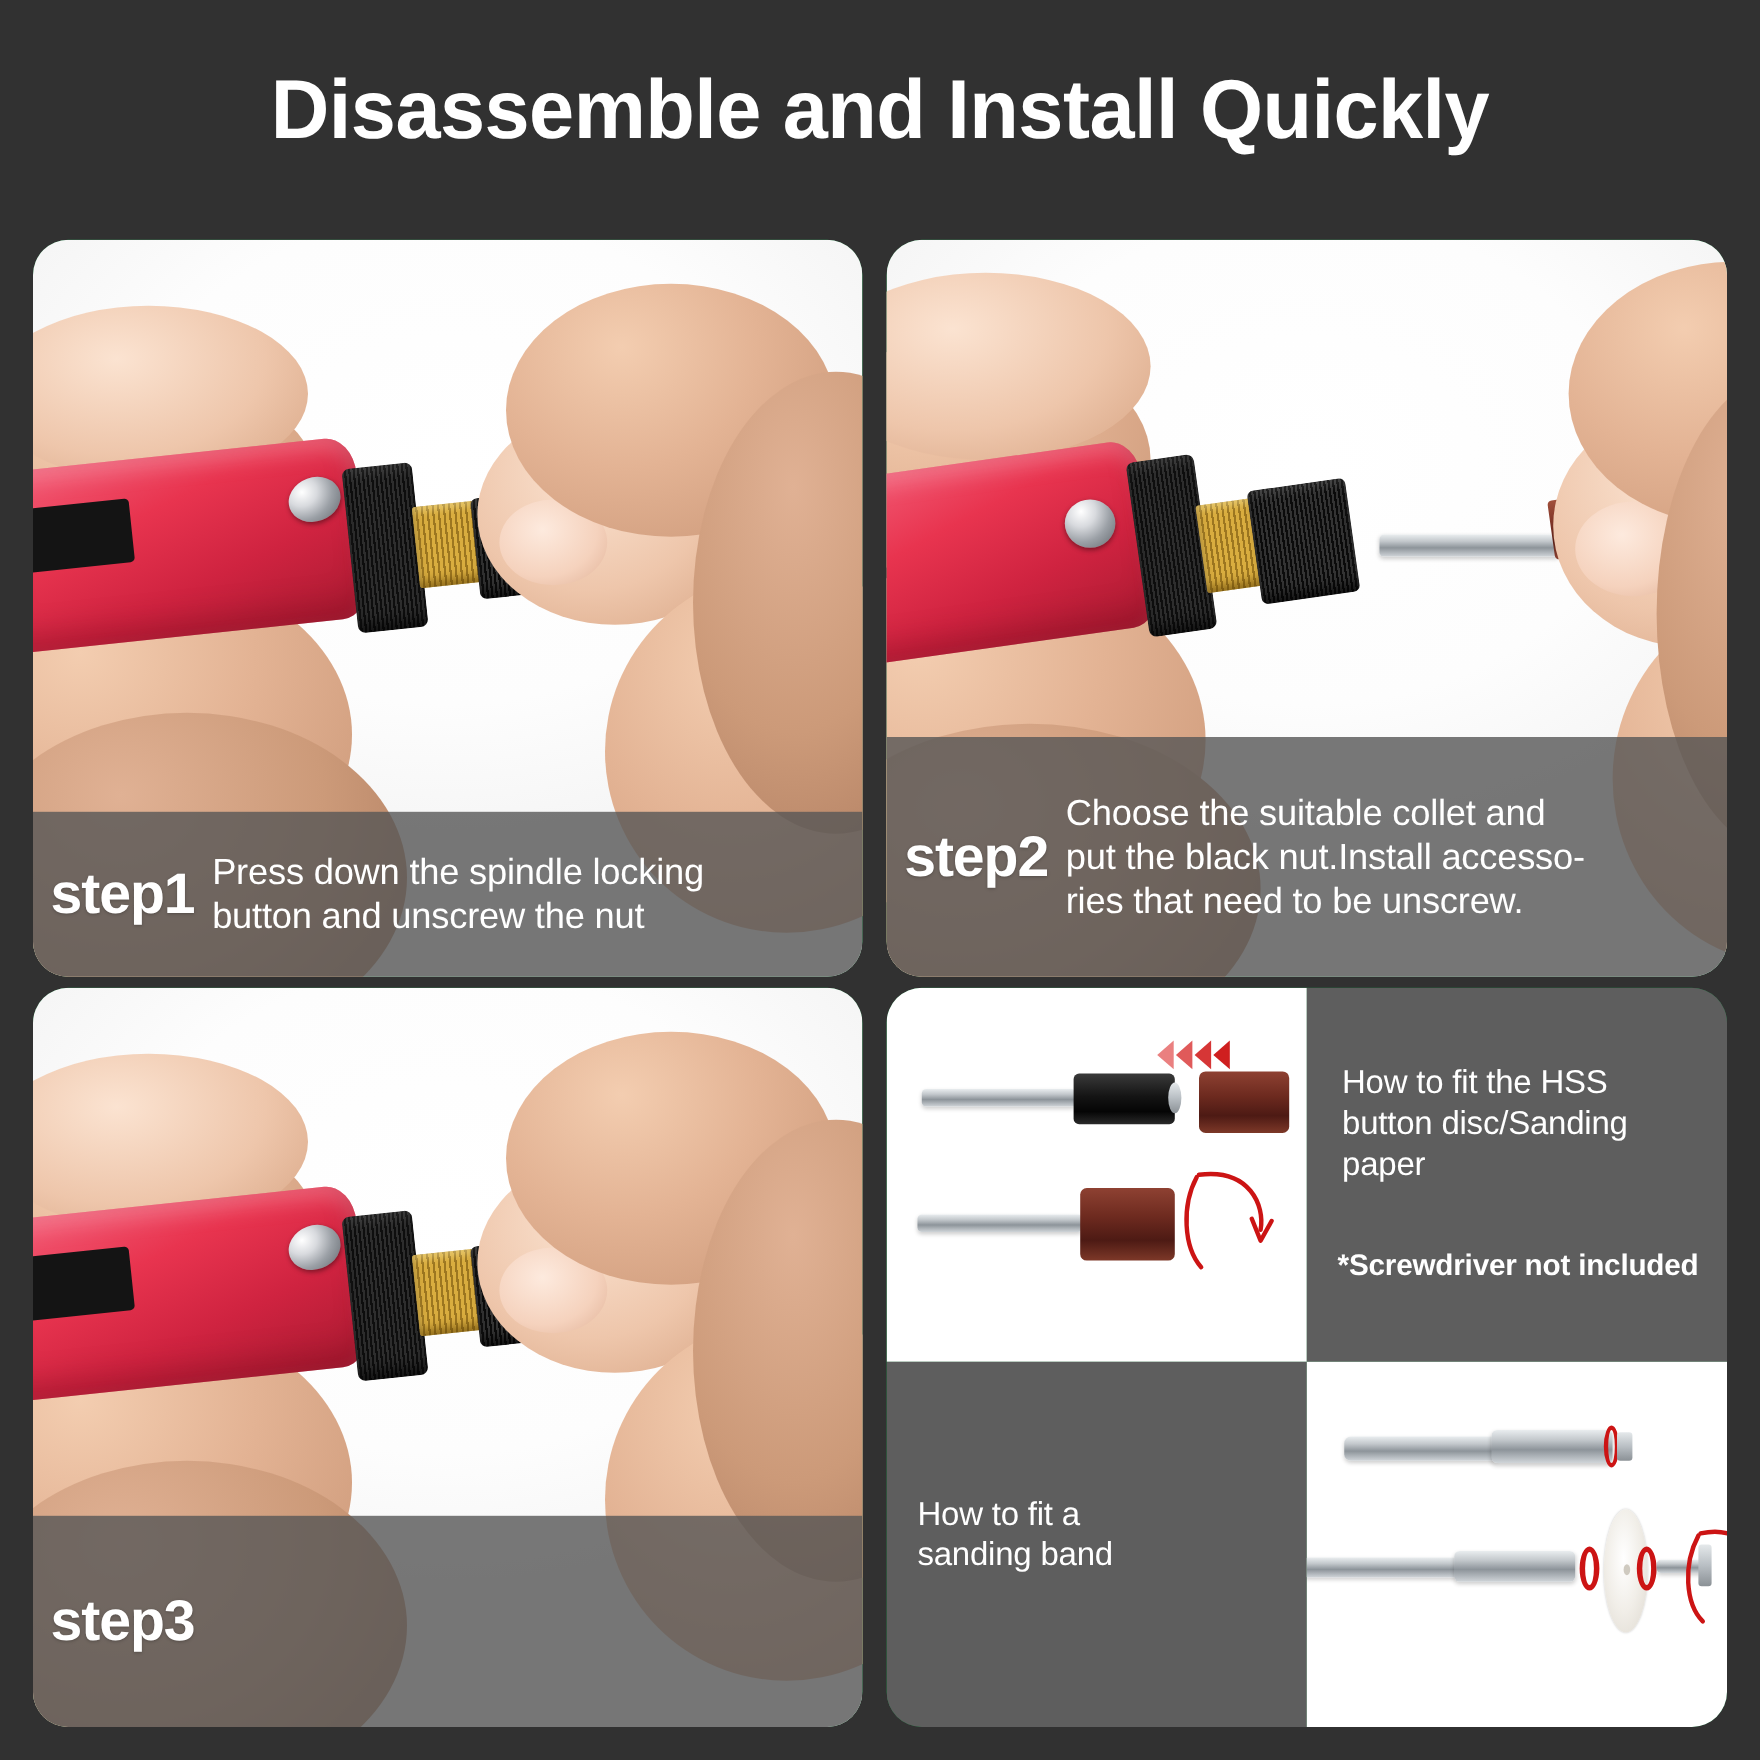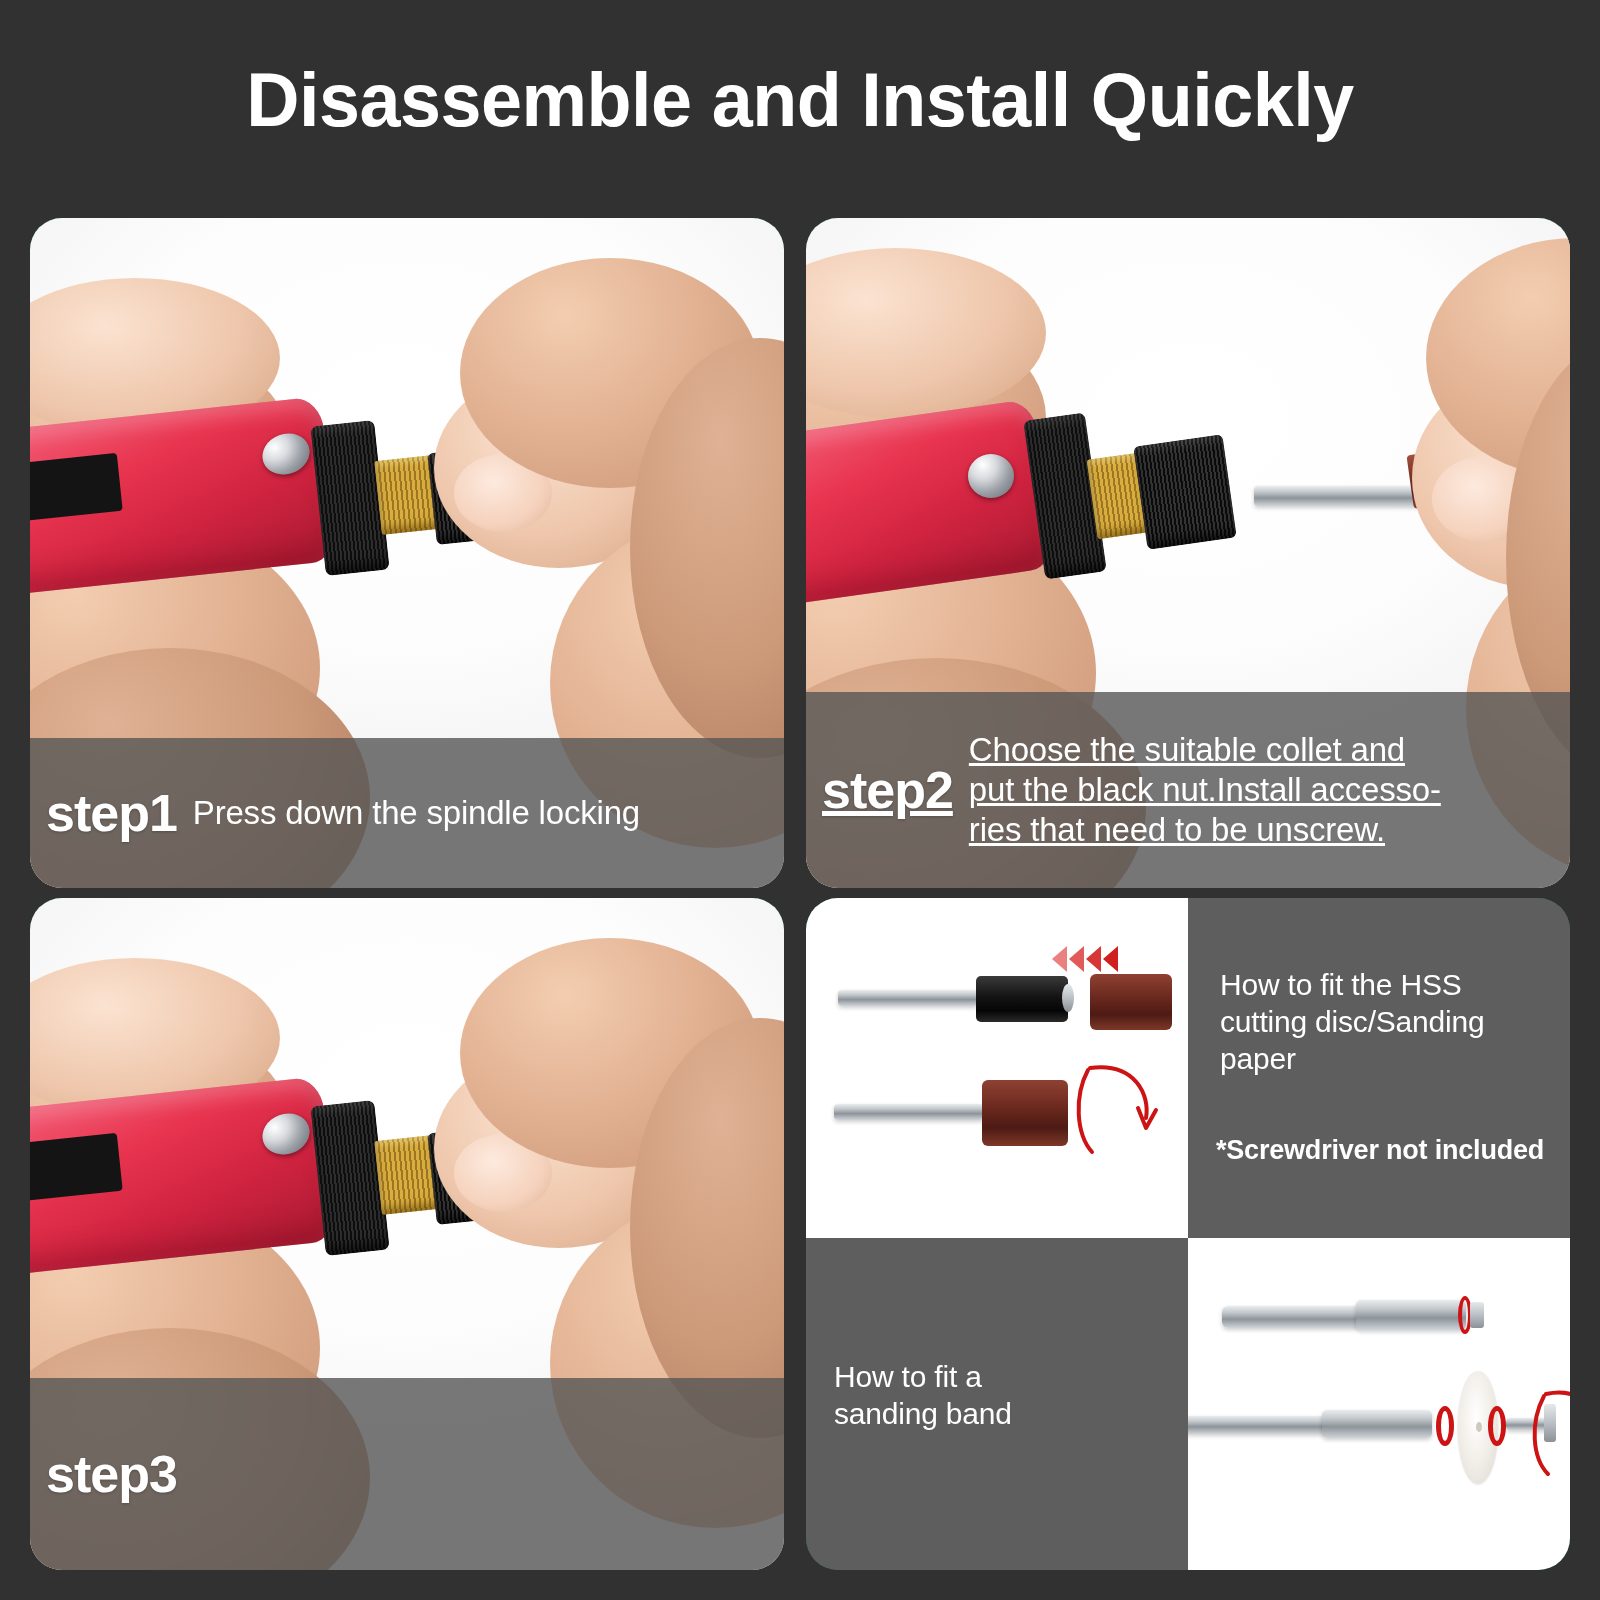--- a/index.html
+++ b/index.html
@@ -130,21 +130,21 @@
   .caption {
     position: absolute;
     left: 0; right: 0; bottom: 0;
     background: rgba(86,86,86,0.80);
     display: flex;
     align-items: center;
     padding: 0 14px 0 16px;
     color: #ffffff;
   }
   #panel-step1 .caption { height: 150px; }
-  #panel-step2 .caption { height: 196px; text-decoration: underline; }
+  #panel-step2 .caption { height: 218px; }
   #panel-step3 .caption { height: 192px; }
 
   .step-num {
     font-size: 52px;
     font-weight: bold;
     letter-spacing: -1px;
     white-space: nowrap;
     flex: 0 0 auto;
     margin-right: 16px;
     text-shadow: 0 1px 3px rgba(0,0,0,.25);
@@ -235,20 +235,21 @@
       <div class="finger light" style="left:404px; top:150px; width:250px; height:200px;"></div>
       <div class="nail" style="left:424px; top:236px; width:98px; height:78px;"></div>
       <div class="finger" style="left:430px; top:40px; width:300px; height:230px;"></div>
       <div class="finger" style="left:520px; top:300px; width:330px; height:330px;"></div>
       <div class="finger dark" style="left:600px; top:120px; width:260px; height:420px;"></div>
     </div>
     <div class="caption">
       <div class="step-num">step1</div>
       <div class="step-text">
         <div>Press down the spindle locking</div>
+        <div>button and unscrew the nut</div>
       </div>
     </div>
   </div>
 
   <div class="panel" id="panel-step2">
     <div class="photo">
 
       <div class="finger" style="left:-90px; top:90px; width:330px; height:220px;"></div>
       <div class="finger light" style="left:-60px; top:30px; width:300px; height:170px;"></div>
       <div class="finger" style="left:-110px; top:290px; width:400px; height:330px;"></div>
@@ -327,21 +328,21 @@
       <svg class="arrow" style="left:264px; top:158px;" width="110" height="110" viewBox="0 0 110 110">
         <path d="M20 12 C 66 6, 80 40, 76 62" stroke="#cc1414" stroke-width="4" fill="none" stroke-linecap="round"></path>
         <path d="M68 52 L76 72 L86 54" stroke="#cc1414" stroke-width="4" fill="none" stroke-linecap="round" stroke-linejoin="round"></path>
         <path d="M18 14 C 4 40, 6 78, 22 96" stroke="#cc1414" stroke-width="4" fill="none" stroke-linecap="round"></path>
       </svg>
     </div>
 
     <div class="quad" id="quad-tr">
       <div class="quad-text" id="hss-heading">
         <div>How to fit the HSS</div>
-        <div>cutting disc/Sanding</div>
+        <div>button disc/Sanding</div>
         <div>paper</div>
       </div>
       <div class="quad-text" id="hss-note">*Screwdriver not included</div>
     </div>
 
     <div class="quad" id="quad-bl">
       <div class="quad-text" id="band-heading">
         <div>How to fit a</div>
         <div>sanding band</div>
       </div>

